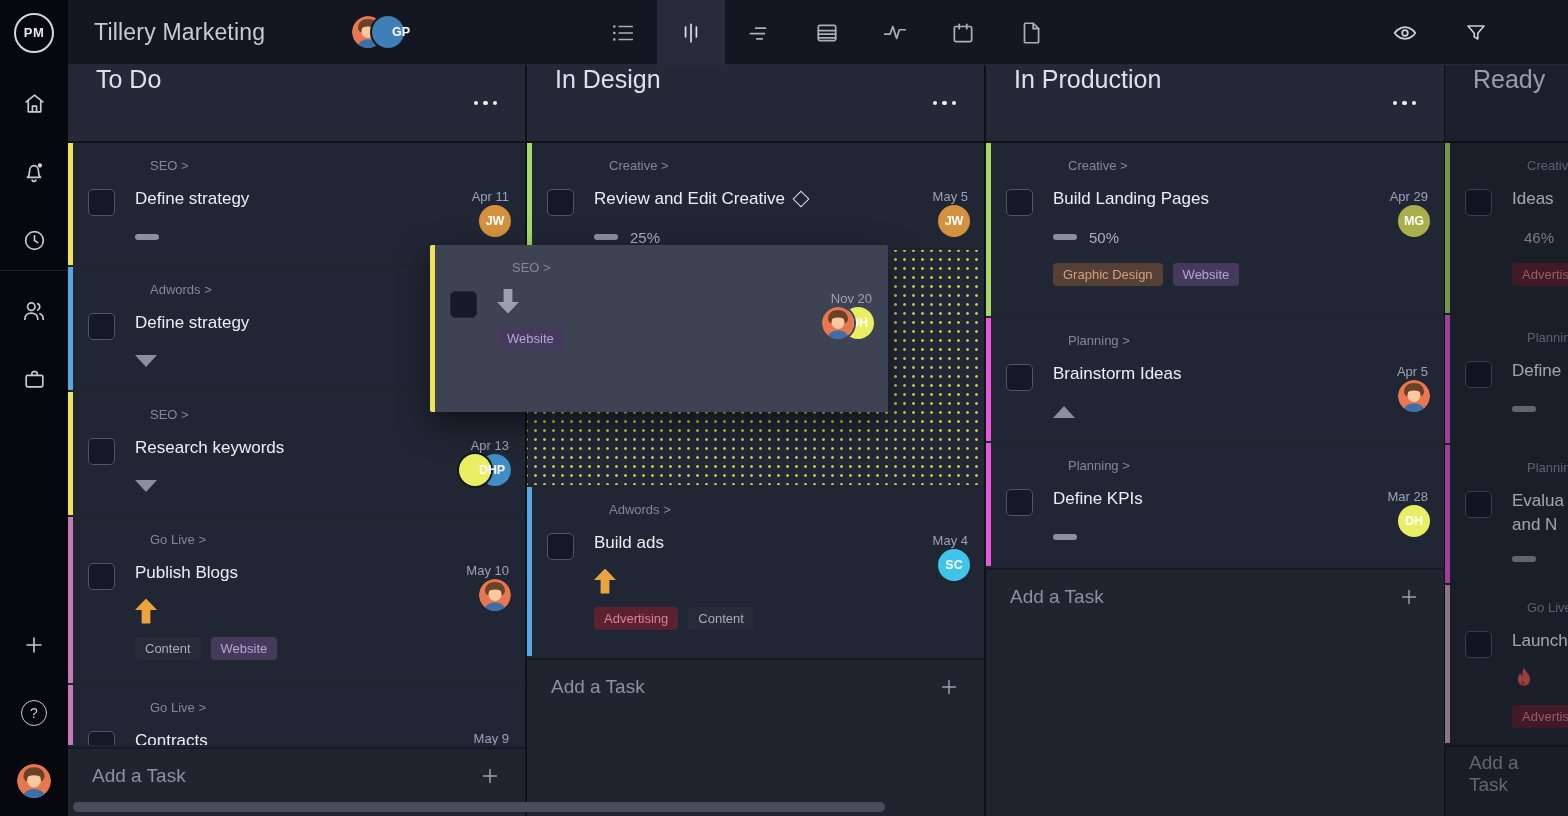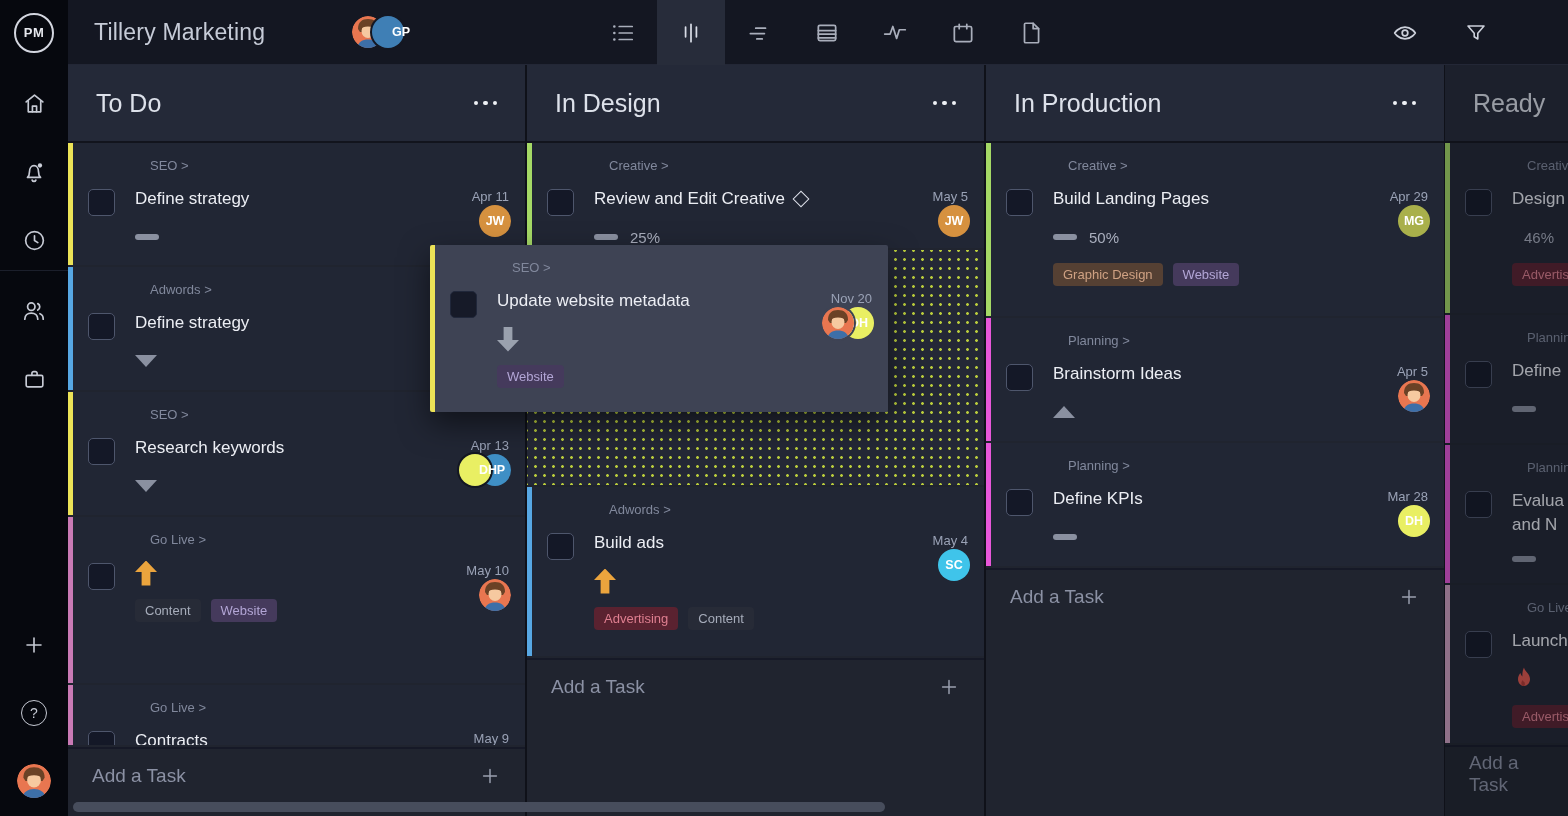--- a/index.html
+++ b/index.html
@@ -31,21 +31,21 @@
   .sidebar { position:absolute; left:0; top:65px; width:68px; height:751px; background:#06080e; z-index:25; color:#c6cad4; }
   .side-ic { position:absolute; left:0; width:68px; height:40px; display:flex; align-items:center; justify-content:center; }
   .side-div { position:absolute; left:0; top:205px; width:68px; height:1px; background:#1b1f2b; }
   .help-circ { width:26px; height:26px; border:1.6px solid #c6cad4; border-radius:50%;
     display:flex; align-items:center; justify-content:center; font-size:14px; color:#c6cad4; }
 
   
   .board { position:absolute; left:68px; top:65px; width:1500px; height:751px; background:#20242f; }
   .col { position:absolute; top:0; height:751px; background:#20242f; border-right:2px solid #0f1119; }
   .col-inner { position:relative; width:100%; height:100%; }
-  .col-head { height:78px; display:flex; align-items:center; padding:0 28px; background:#242938;
+  .col-head { height:78px; display:flex; padding:0 28px; background:#242938;
     border-bottom:2px solid #12141d; }
   .col-title { color:#dde1ea; font-size:25px; font-weight:500; white-space:nowrap; }
   .menu-dots { margin-left:auto; display:flex; gap:5px; align-items:center; }
   .menu-dots i { width:4.5px; height:4.5px; border-radius:50%; background:#eef0f5; }
 
   .card { position:relative; background:#212634; border-left:5px solid #555; margin-bottom:2px;
     padding:15px 16px 0 62px; overflow:hidden; }
   .cb { position:absolute; left:15px; top:46px; width:27px; height:27px; background:#141827;
     border:1.5px solid #4e566c; border-radius:5px; }
   .crumb { color:#81889c; font-size:13px; margin-bottom:14px; white-space:nowrap;margin-left:15px; }
@@ -278,20 +278,23 @@
           <div class="date">Apr 13</div>
           <div class="avatars">
             <span class="av ring" style="z-index: 2; background-color: rgb(233, 239, 99);">DH</span>
             <span class="av overlap av-behind" style="background-color: rgb(63, 143, 197);">P</span>
           </div>
         </div>
 
         <div class="card" style="height: 166px; border-left-color: rgb(201, 122, 181);">
           <div class="cb"></div>
           <div class="crumb">Go Live &gt;</div>
+          <div class="title-row">
+              <span class="c-title">Publish Blogs</span>
+            </div>
           <div class="prow">
               <span class="arrow-up"></span>
             </div>
           <div class="tags">
             <span class="tag" style="background-color: rgb(39, 43, 55); color: rgb(166, 172, 186);">Content</span>
             <span class="tag" style="background-color: rgb(69, 58, 92); color: rgb(179, 166, 214);">Website</span>
           </div>
           <div class="date">May 10</div>
           <div class="avatars">
             <span class="avp">
@@ -469,21 +472,21 @@
     <div class="col" style="left:1377px;width:123px;border-right:none;overflow:hidden">
       <div class="col-inner">
         <div class="col-head">
           <span class="col-title">Ready</span>
         </div>
 
         <div class="card" style="height: 170px; border-left-color: rgb(165, 217, 102);">
           <div class="cb"></div>
           <div class="crumb">Creative</div>
           <div class="title-row">
-              <span class="c-title">Design</span>
+              <span class="c-title">Ideas</span>
             </div>
           <div class="prow">
               <span class="dash"></span>
             <span class="pct">46%</span>
             </div>
           <div class="tags">
             <span class="tag" style="background-color: rgb(90, 34, 48); color: rgb(223, 127, 144);">Advertis</span>
           </div>
         </div>
 
@@ -534,23 +537,20 @@
         <div class="add-task">
           <span>Add a Task</span>
         </div>
         <div class="dim-overlay"></div>
       </div>
     </div>
 
     <div class="drag-card" style="border-left-color: rgb(236, 227, 87);">
       <div class="cb"></div>
       <div class="crumb">SEO &gt;</div>
-      <div class="title-row">
-          <span class="c-title">Update website metadata</span>
-        </div>
       <div class="prow">
           <span class="arrow-down"></span>
         </div>
       <div class="tags">
         <span class="tag" style="background-color: rgb(69, 58, 92); color: rgb(179, 166, 214);">Website</span>
       </div>
       <div class="date">Nov 20</div>
       <div class="avatars">
         <span class="avp" style="z-index:2;box-shadow:0 0 0 2px #3e4354;border-radius:50%">
           <svg width="32" height="32" viewBox="0 0 32 32">

